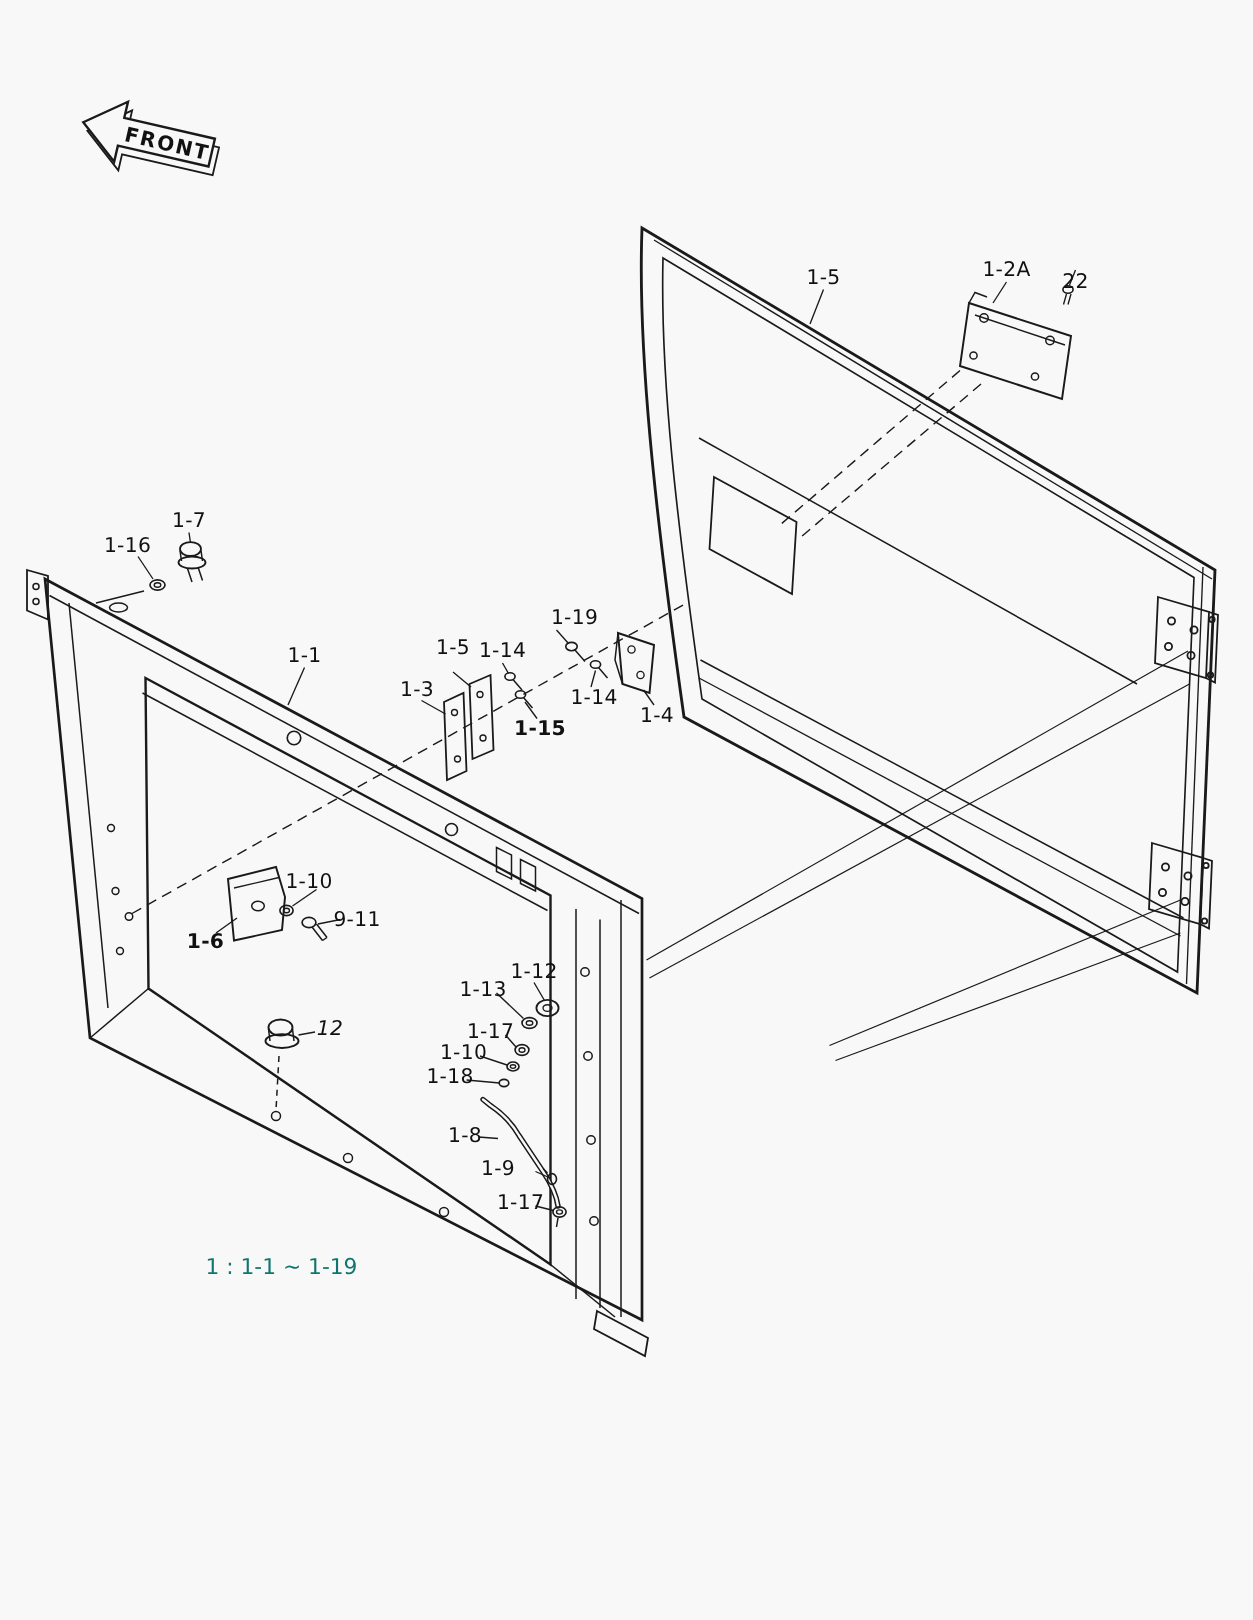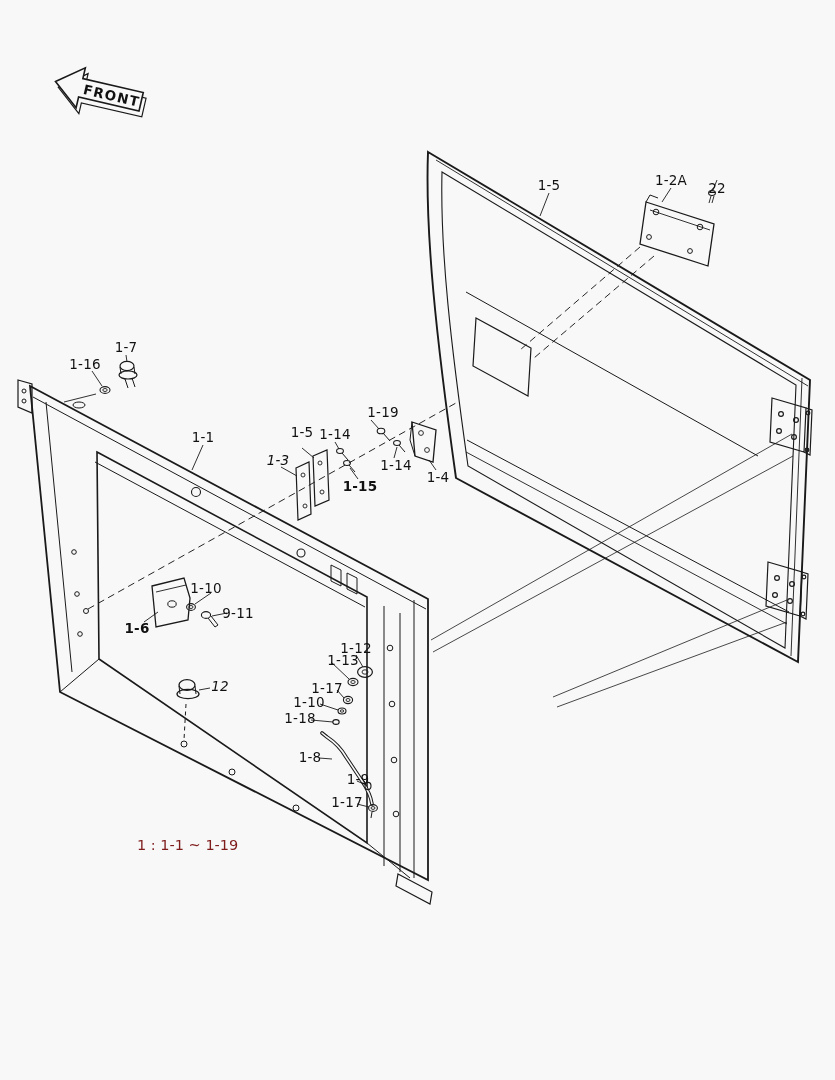--- a/index.html
+++ b/index.html
@@ -18,21 +18,21 @@
     font-size: 13.5px;
     color: #111;
     white-space: nowrap;
     letter-spacing: 0.2px;
   }
   .assembly-note {
     position: absolute;
     left: 137px;
     top: 837px;
     font-size: 14.5px;
-    color: #7f1d1d;
+    color: #0f766e;
     white-space: nowrap;
   }
 </style>
 </head>
 <body>
 
 <div class="stage" style="background: rgb(248, 248, 248);">
 
   <svg width="835" height="1080" viewBox="0 0 835 1080">
 
@@ -262,32 +262,32 @@
   <div>
       <div class="part-label" style="left: 549px; top: 185px;">1-5</div>
       <div class="part-label" style="left: 671px; top: 180px;">1-2A</div>
       <div class="part-label" style="left: 717px; top: 172px; margin-top: 16px;">22</div>
       <div class="part-label" style="left: 126px; top: 347px;">1-7</div>
       <div class="part-label" style="left: 85px; top: 364px;">1-16</div>
       <div class="part-label" style="left: 203px; top: 437px;">1-1</div>
       <div class="part-label" style="left: 371px; top: 412px; margin-left: 12px;">1-19</div>
       <div class="part-label" style="left: 335px; top: 434px;">1-14</div>
       <div class="part-label" style="left: 302px; top: 432px;">1-5</div>
-      <div class="part-label" style="left: 278px; top: 460px; font-style: italic;">1-3</div>
+      <div class="part-label" style="left: 278px; top: 460px;">1-3</div>
       <div class="part-label" style="left: 396px; top: 465px;">1-14</div>
       <div class="part-label" style="left: 360px; top: 486px; font-weight: bold;">1-15</div>
       <div class="part-label" style="left: 438px; top: 477px;">1-4</div>
       <div class="part-label" style="left: 206px; top: 588px;">1-10</div>
       <div class="part-label" style="left: 238px; top: 613px;">9-11</div>
       <div class="part-label" style="left: 137px; top: 628px; font-weight: bold;">1-6</div>
       <div class="part-label" style="left: 356px; top: 648px;">1-12</div>
-      <div class="part-label" style="left: 322px; top: 660px; margin-left: 21px;">1-13</div>
+      <div class="part-label" style="left: 322px; top: 660px;">1-13</div>
       <div class="part-label" style="left: 220px; top: 686px; font-style: italic;">12</div>
       <div class="part-label" style="left: 327px; top: 688px;">1-17</div>
       <div class="part-label" style="left: 309px; top: 702px;">1-10</div>
       <div class="part-label" style="left: 300px; top: 718px;">1-18</div>
       <div class="part-label" style="left: 310px; top: 757px;">1-8</div>
-      <div class="part-label" style="left: 358px; top: 779px;">1-9</div>
+      <div class="part-label" style="left: 332px; top: 779px;">1-9</div>
       <div class="part-label" style="left: 347px; top: 802px;">1-17</div>
     </div>
 
   <div class="assembly-note">1 : 1-1 ~ 1-19</div>
 </div>
 
 </body></html>

